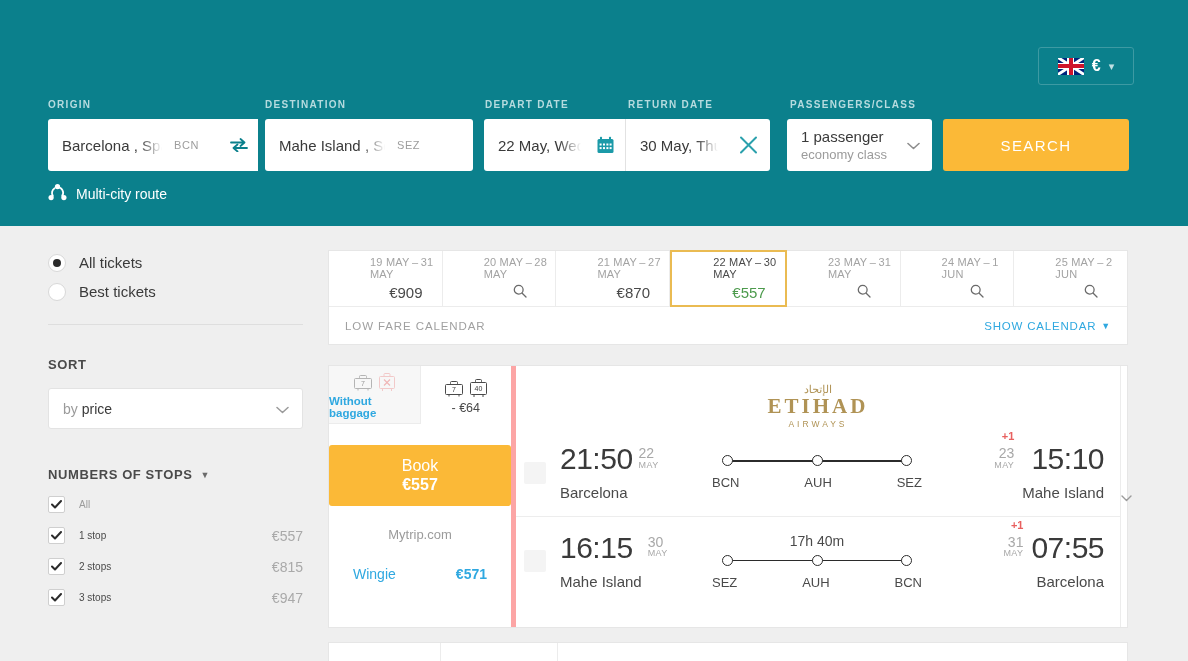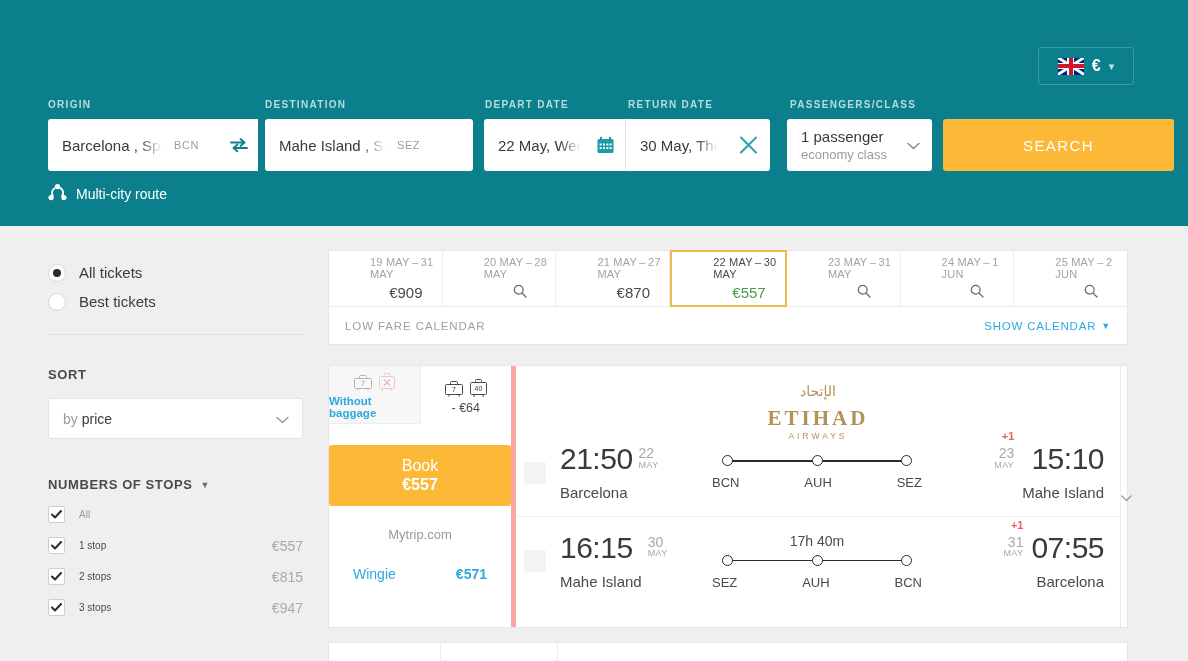--- a/index.html
+++ b/index.html
@@ -97,38 +97,38 @@
     cursor: pointer; line-height: 0;
   }
   .cal-btn { position: absolute; right: 11px; top: 50%; transform: translateY(-50%); line-height: 0; }
   .clr-btn { position: absolute; right: 12px; top: 50%; transform: translateY(-50%); line-height: 0; }
   .pax-chev { position: absolute; right: 12px; top: 50%; transform: translateY(-50%); }
 
   .pax-line1 { font-size: 15px; color: #3a3a3a; }
   .pax-line2 { font-size: 13px; color: #9b9b9b; margin-top: 2px; }
 
   .search-btn {
-    width: 231px; height: 52px; margin-left: 11px;
+    width: 186px; height: 52px; margin-left: 11px;
     background: #fbb937; border: none; border-radius: 3px;
     color: #fff; font-size: 15px; letter-spacing: 1.4px;
     font-family: "Liberation Sans", sans-serif;
     cursor: pointer;
   }
 
   .multicity {
     position: absolute; top: 184px; left: 48px;
     display: flex; align-items: center; gap: 9px;
     color: #fff; font-size: 14px; cursor: pointer;
   }
 
   
   .body { position: relative; height: 435px; }
 
   
-  .sidebar { position: absolute; left: 48px; top: 32px; width: 255px; }
+  .sidebar { position: absolute; left: 48px; top: 22px; width: 255px; }
   .radio-row { display: flex; align-items: center; gap: 13px; height: 29px; cursor: pointer; }
   .radio {
     width: 18px; height: 18px; border-radius: 50%;
     background: #fff; border: 1px solid #d8d8d8;
     display: flex; align-items: center; justify-content: center;
     flex: none;
   }
   .radio .dot { width: 8px; height: 8px; border-radius: 50%; background: #2b2b2b; }
   .radio-row .lbl { font-size: 15px; color: #3a3a3a; }
   .divider { height: 1px; background: #dedede; margin: 18px 0 0 0; }
@@ -237,24 +237,24 @@
   .agency-row {
     display: flex; justify-content: space-between; align-items: center;
     padding: 0 24px; margin-top: 24px; cursor: pointer;
   }
   .agency-row .an { font-size: 14px; color: #2fa8e0; }
   .agency-row .ap { font-size: 14px; color: #2fa8e0; font-weight: bold; }
 
   .flights-col { flex: 1; position: relative; }
   .logo-wrap { display: flex; justify-content: center; padding-top: 18px; height: 63px; }
   .etihad { text-align: center; line-height: 1; }
-  .etihad .ar { font-size: 14px; color: #b09355; letter-spacing: 0.5px; }
+  .etihad .ar { font-size: 11px; color: #b09355; letter-spacing: 0.5px; }
   .etihad .nm {
     font-size: 21px; color: #b09355; letter-spacing: 3px;
-    font-weight: bold; margin-top: 10px;
+    font-weight: bold; margin-top: 1px;
     font-family: "Liberation Serif", serif;
   }
   .etihad .sub { font-size: 8.5px; color: #b09355; letter-spacing: 3px; margin-top: 3px; }
 
   .leg {
     display: flex; align-items: center; height: 88px;
     padding: 0 16px 0 8px;
   }
   .leg.first { border-bottom: 1px solid #ededed; }
   .logo-sq { width: 22px; height: 22px; background: #f4f4f4; border-radius: 2px; flex: none; margin-right: 14px; }

